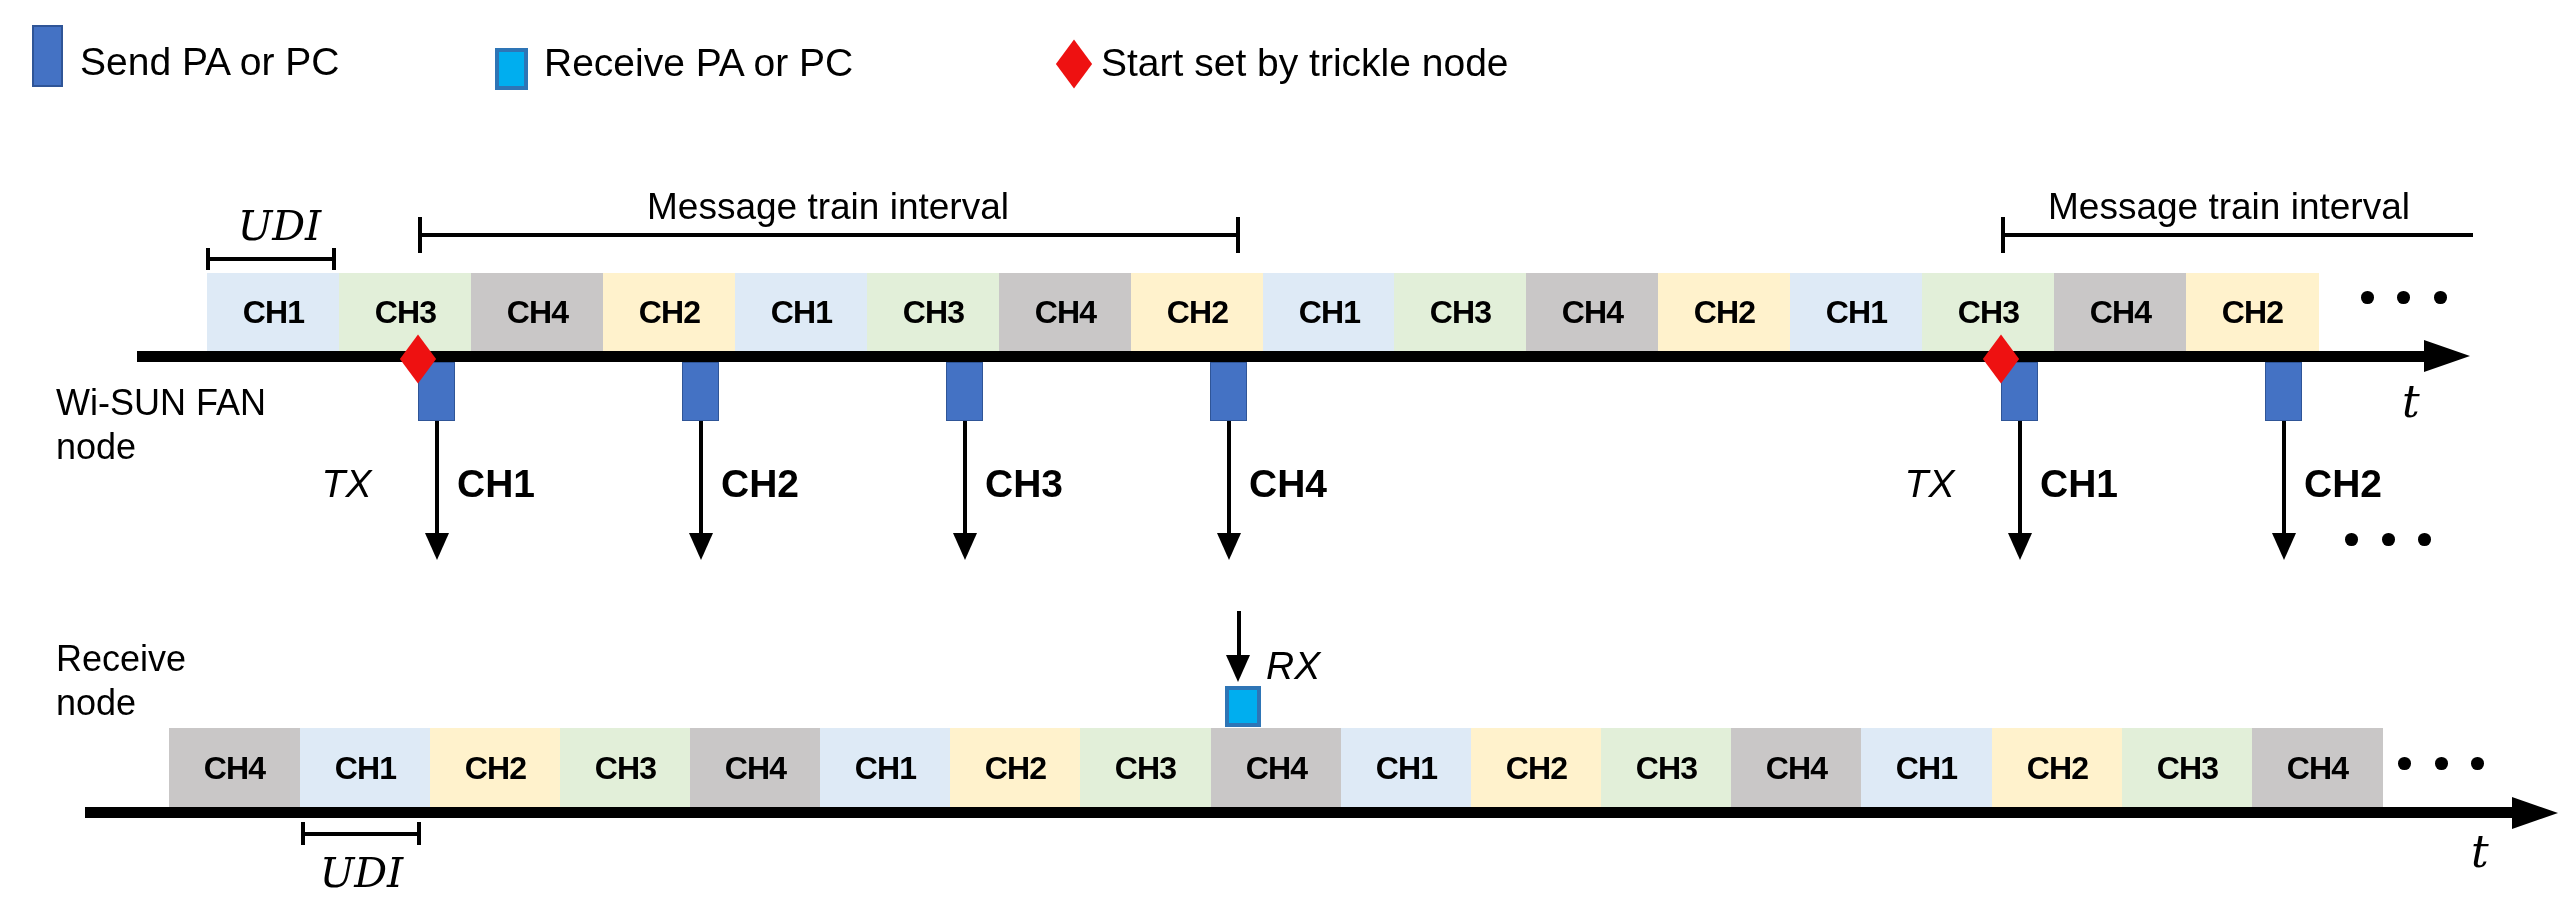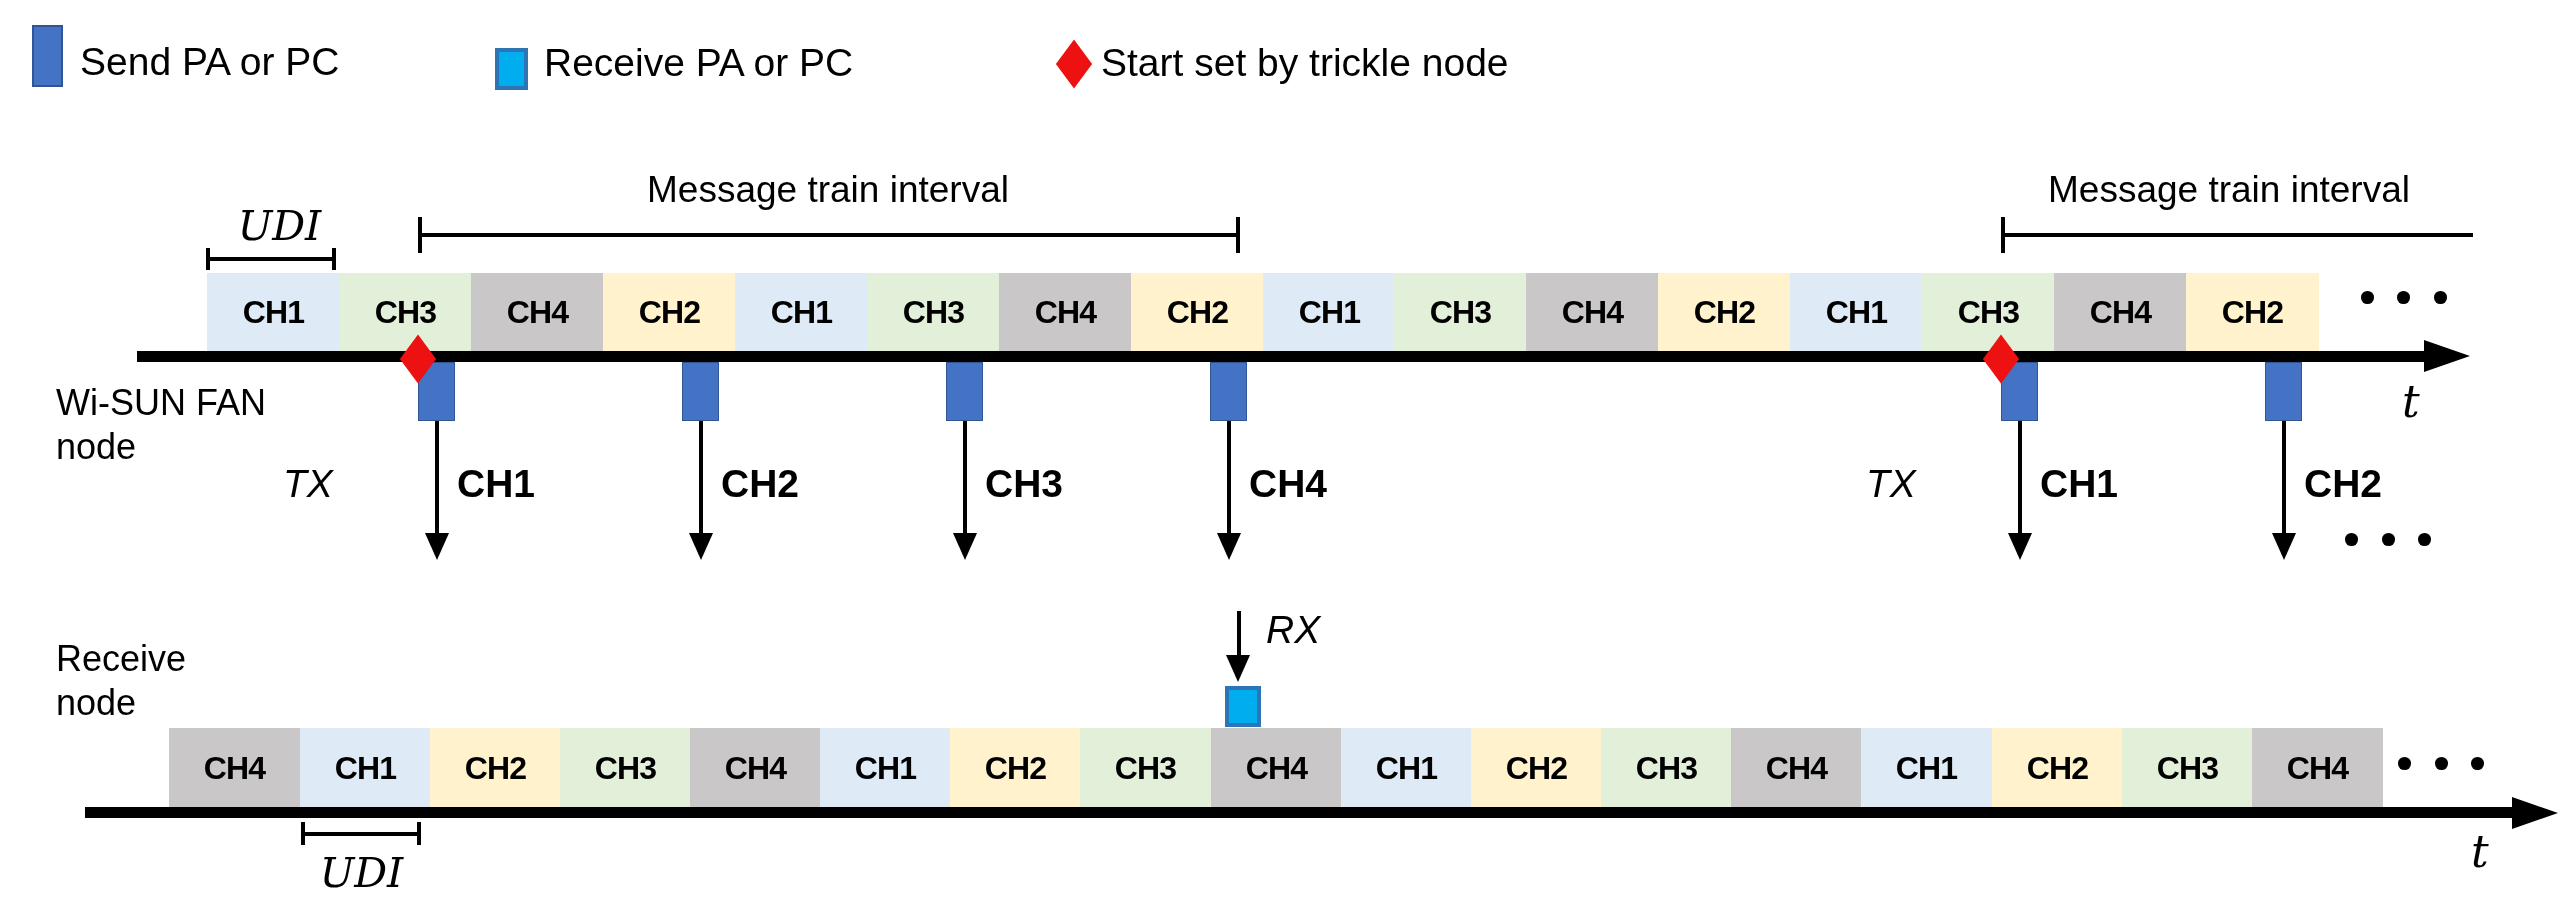--- a/index.html
+++ b/index.html
@@ -4,37 +4,37 @@
 <style>
   html,body{margin:0;padding:0;background:#fff;}
   #stage{position:relative;width:2576px;height:919px;background:#fff;overflow:hidden;
          font-family:"Liberation Sans",sans-serif;color:#000;border-radius:29px;}
   .abs{position:absolute;}
   .legend-label{font-size:39px;line-height:1.1;white-space:nowrap;}
   .swatch-send{background:#4472C4;border:2.5px solid #2F5597;}
   .swatch-recv{background:#00AEEF;border:4.2px solid #2E75B6;}
   .diamond{background:#EE1111;width:32px;height:32px;
            transform:translate(-50%,-50%) scale(0.8,1.08) rotate(45deg);}
-  .mti-text{font-size:37px;text-align:center;white-space:nowrap;}
+  .mti-text{font-size:37px;text-align:center;white-space:nowrap;margin-top:17px;}
   .udi-text{font-family:"DejaVu Serif",serif;font-style:italic;font-size:41px;text-align:center;white-space:nowrap;}
   .t-label{font-family:"DejaVu Serif",serif;font-style:italic;font-size:44px;white-space:nowrap;}
   .node-label{font-size:36px;line-height:1.22;white-space:nowrap;margin-left:35px;}
   .bracket-h{background:#000;height:4.2px;}
   .bracket-v{background:#000;width:4.2px;}
   .axis-line{background:#000;height:11px;}
   .axis-head{width:0;height:0;border-top:16px solid transparent;border-bottom:16px solid transparent;
              border-left:46px solid #000;}
   .cell{position:absolute;display:flex;align-items:center;justify-content:center;
         font-weight:700;font-size:32px;letter-spacing:-0.8px;}
   .tx-rect{position:absolute;width:37px;height:59px;background:#4472C4;border:1.7px solid #2F5597;box-sizing:border-box;z-index:4;}
   .stem{position:absolute;width:4.2px;background:#000;}
   .head-down{position:absolute;width:0;height:0;border-left:12.7px solid transparent;
              border-right:12.7px solid transparent;border-top:27px solid #000;}
   .ev-ch{position:absolute;font-weight:700;font-size:39px;white-space:nowrap;}
-  .ev-tx{position:absolute;font-style:italic;font-size:39px;text-align:left;white-space:nowrap;}
+  .ev-tx{position:absolute;font-style:italic;font-size:39px;text-align:center;white-space:nowrap;}
   .dot{position:absolute;width:12.7px;height:12.7px;border-radius:50%;background:#000;}
   .rx-rect{position:absolute;background:#00AEEF;border:4.2px solid #2E75B6;box-sizing:border-box;z-index:4;}
 </style>
 </head>
 <body>
 
 <div id="stage">
 
   <div class="abs" style="left:0;top:0;width:2576px;height:102px;">
     <div class="abs swatch-send" style="left:32px;top:25.4px;width:27px;height:58px;"></div>
@@ -156,16 +156,16 @@
       <div class="bracket-v abs" style="left: 2001px; top: 217px; height: 36px;"></div>
       <div class="dot" style="left: 2361px; top: 291px;"></div>
       <div class="dot" style="left: 2397px; top: 291px;"></div>
       <div class="dot" style="left: 2434px; top: 291px;"></div>
       <div class="dot" style="left: 2398px; top: 757px;"></div>
       <div class="dot" style="left: 2435px; top: 757px;"></div>
       <div class="dot" style="left: 2471px; top: 757px;"></div>
       <div class="stem" style="left: 1237px; top: 611px; height: 47px;"></div>
       <div class="head-down" style="left: 1226px; top: 655px;"></div>
       <div class="rx-rect" style="left: 1225px; top: 686px; width: 36px; height: 41px;"></div>
-      <div class="ev-tx" style="left: 1266px; top: 608px; text-align: left;">RX</div>
+      <div class="ev-tx" style="left: 1266px; top: 644px; text-align: left;">RX</div>
     </div>
 </div>
 
 
 </body></html>

